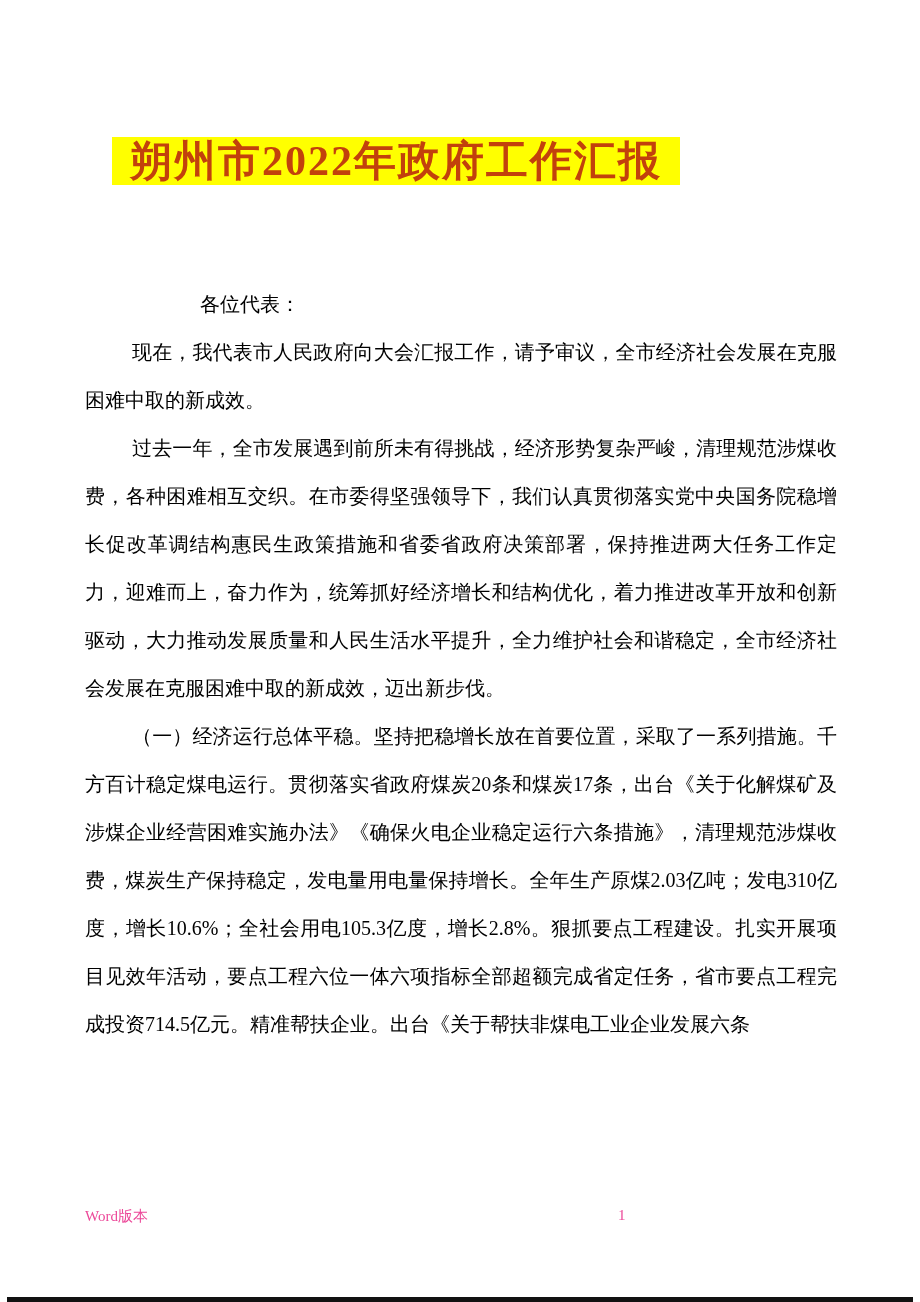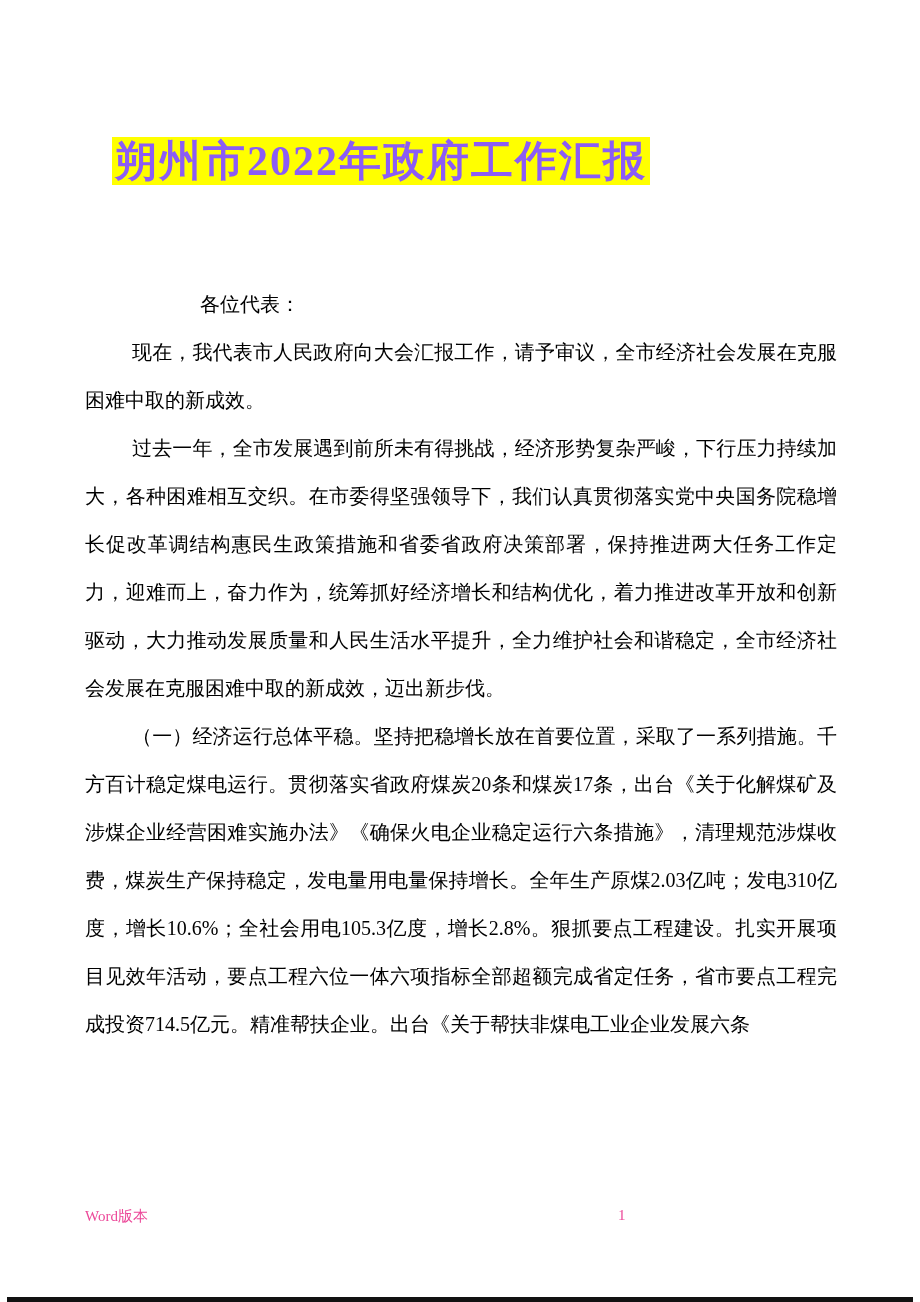--- a/index.html
+++ b/index.html
@@ -23,22 +23,22 @@
     left: 112px;
     margin: 0;
     font-size: 42px;
     font-weight: bold;
     letter-spacing: 2px;
     line-height: 1.2;
     white-space: nowrap;
   }
   .doc-title .highlight {
     background: #ffff00;
-    color: #8b5cf6;
-    padding: 1px 3px;
+    color: #c2410c;
+    padding: 1px 18px;
   }
   .doc-body {
     position: absolute;
     top: 280px;
     left: 85px;
     width: 752px;
     font-size: 20px;
     line-height: 48px;
     text-align: justify;
     text-justify: inter-character;
@@ -84,21 +84,21 @@
 </head>
 <body>
 
 <div class="page">
 
   <h1 class="doc-title"><span class="highlight">朔州市2022年政府工作汇报</span></h1>
 
   <div class="doc-body">
     <p class="para salutation">各位代表：</p>
     <p class="para">现在，我代表市人民政府向大会汇报工作，请予审议，全市经济社会发展在克服困难中取的新成效。</p>
-    <p class="para">过去一年，全市发展遇到前所未有得挑战，经济形势复杂严峻，下行压力持续加大，各种困难相互交织。在市委得坚强领导下，我们认真贯彻落实党中央国务院稳增长促改革调结构惠民生政策措施和省委省政府决策部署，保持推进两大任务工作定力，迎难而上，奋力作为，统筹抓好经济增长和结构优化，着力推进改革开放和创新驱动，大力推动发展质量和人民生活水平提升，全力维护社会和谐稳定，全市经济社会发展在克服困难中取的新成效，迈出新步伐。</p>
+    <p class="para">过去一年，全市发展遇到前所未有得挑战，经济形势复杂严峻，清理规范涉煤收费，各种困难相互交织。在市委得坚强领导下，我们认真贯彻落实党中央国务院稳增长促改革调结构惠民生政策措施和省委省政府决策部署，保持推进两大任务工作定力，迎难而上，奋力作为，统筹抓好经济增长和结构优化，着力推进改革开放和创新驱动，大力推动发展质量和人民生活水平提升，全力维护社会和谐稳定，全市经济社会发展在克服困难中取的新成效，迈出新步伐。</p>
     <p class="para">（一）经济运行总体平稳。坚持把稳增长放在首要位置，采取了一系列措施。千方百计稳定煤电运行。贯彻落实省政府煤炭20条和煤炭17条，出台《关于化解煤矿及涉煤企业经营困难实施办法》《确保火电企业稳定运行六条措施》，清理规范涉煤收费，煤炭生产保持稳定，发电量用电量保持增长。全年生产原煤2.03亿吨；发电310亿度，增长10.6%；全社会用电105.3亿度，增长2.8%。狠抓要点工程建设。扎实开展项目见效年活动，要点工程六位一体六项指标全部超额完成省定任务，省市要点工程完成投资714.5亿元。精准帮扶企业。出台《关于帮扶非煤电工业企业发展六条</p>
   </div>
 
   <div class="footer">
     <span class="footer-left">Word版本</span>
     <span class="page-number">1</span>
   </div>
 
   <div class="bottom-bar"></div>
 

